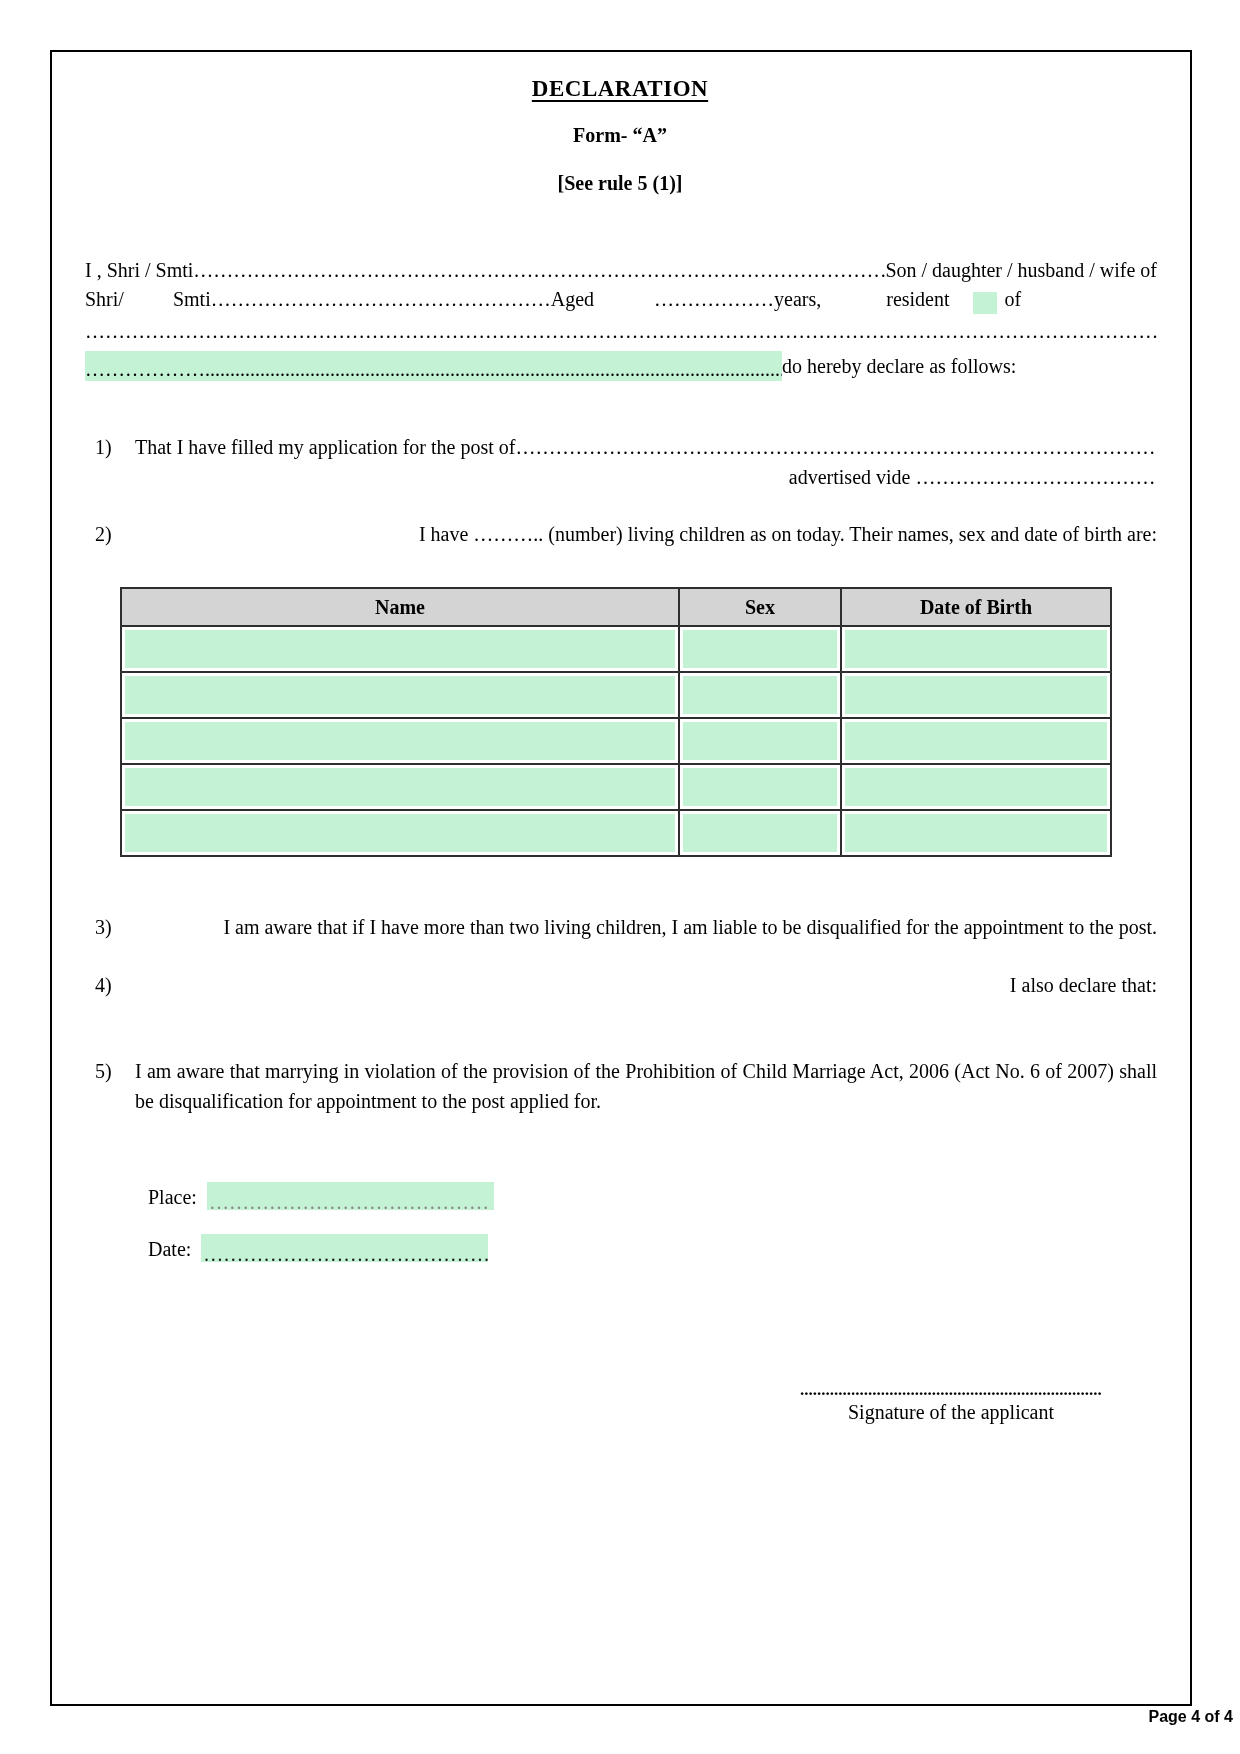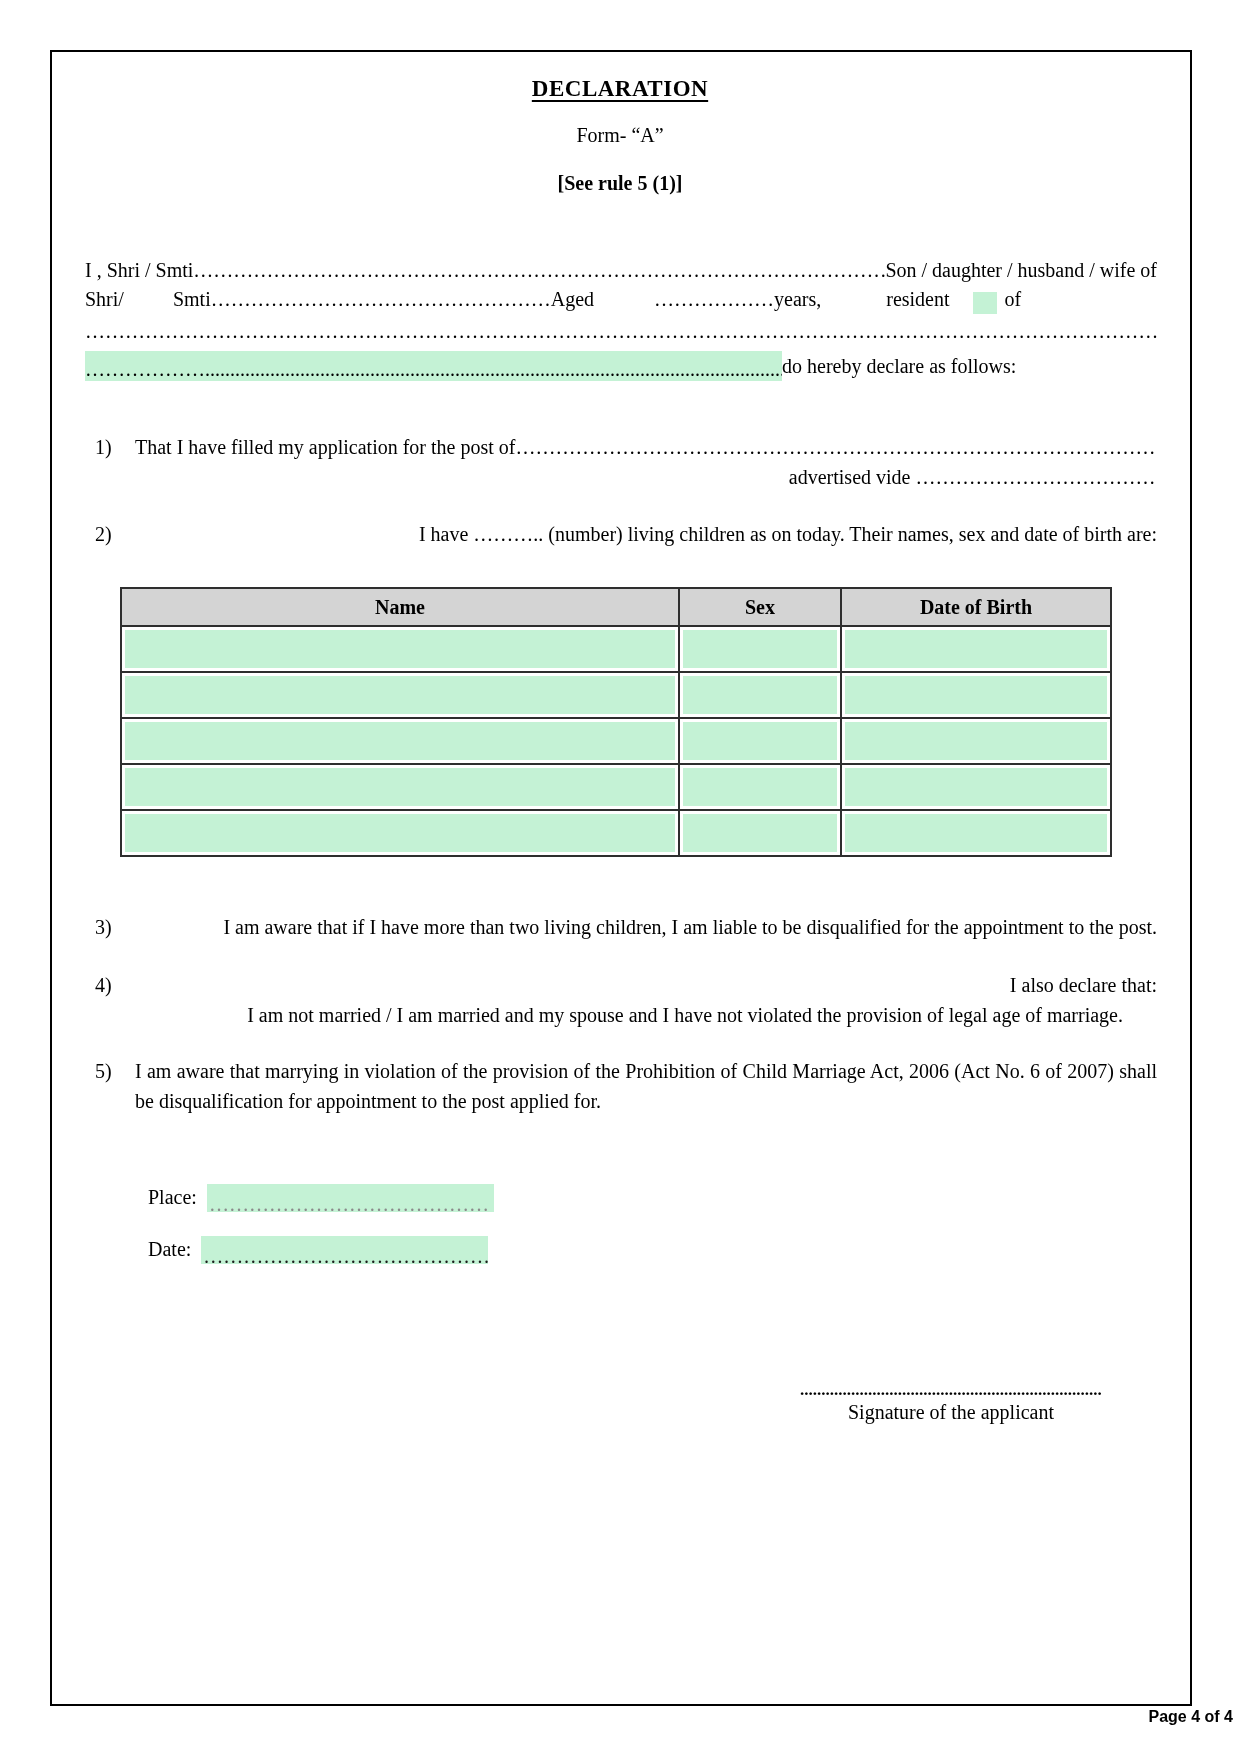--- a/index.html
+++ b/index.html
@@ -7,21 +7,21 @@
     position:relative;width:1240px;height:1754px;background:#ffffff;
     font-family:"Liberation Serif","DejaVu Serif",serif;color:#000;overflow:hidden;padding-left:45px;
   }
   .border-box{
     position:absolute;left:50px;top:50px;width:1138px;height:1652px;
     border:2px solid #000;background:transparent;
   }
   .centered{position:absolute;left:0;width:1240px;text-align:center;}
   .title{top:76px;font-size:23px;font-weight:bold;letter-spacing:.5px;}
   .title span{text-decoration:underline;text-underline-offset:4px;}
-  .form-a{top:124px;font-size:20px;font-weight:normal;}
+  .form-a{top:124px;font-size:20px;font-weight:bold;}
   .see-rule{top:172px;font-size:20px;font-weight:bold;}
 
   .intro{position:absolute;left:85px;top:256px;width:1072px;font-size:20px;line-height:29px;}
   .intro .l1{display:flex;white-space:nowrap;}
   .intro .l1 .dotfill{flex:1;overflow:hidden;white-space:nowrap;}
   .intro .l2{display:flex;white-space:nowrap;align-items:flex-end;}
   .l2 .g1{margin-left:49px;}
   .l2 .g2{margin-left:60px;}
   .l2 .g3{margin-left:65px;}
   .hl-chip{display:inline-block;width:24px;height:22px;background:var(--hl);margin-left:23px;margin-right:8px;}
@@ -49,21 +49,21 @@
   }
   table.children,table.children td,table.children th{border:2px solid #2e2e2e;}
   table.children{border-color:#111;}
   table.children th{
     height:36px;background:var(--hdrbg);font-size:20px;font-weight:bold;
     font-family:"Liberation Serif","DejaVu Serif",serif;padding:0;
   }
   table.children td{height:44px;padding:0;background:#fff;}
   table.children td .fill{margin:3px;height:38px;background:var(--hl);}
 
-  .field-row{position:absolute;left:148px;font-size:20px;display:flex;align-items:flex-end;}
+  .field-row{position:absolute;left:148px;font-size:20px;display:flex;align-items:flex-start;}
   .pl-row{top:1182px;}
   .dt-row{top:1234px;}
   .field-row .lbl{margin-right:10px;line-height:30px;}
   .hl-field{position:relative;display:inline-block;width:287px;height:28px;background:var(--hl);overflow:hidden;}
   .hl-field .dots{position:absolute;left:2px;bottom:-4px;white-space:nowrap;font-size:20px;}
   .pl-row .dots{color:#8a8a8a;}
   .dt-row .dots{color:#1c1c1c;}
 
   .signature{position:absolute;left:800px;top:1384px;width:302px;text-align:center;}
   .signature .sig-dots{height:13px;overflow:hidden;line-height:11px;font-size:17px;letter-spacing:0px;white-space:nowrap;font-weight:bold;}
@@ -197,21 +197,20 @@
 
   <div class="item i3">
     <span class="num">3)</span>
     <div class="body">I am aware that if I have more than two living children, I am liable to be disqualified for the appointment to the post.</div>
   </div>
 
   <div class="item i4">
     <span class="num">4)</span>
     <div class="body">
       <div>I also declare that:</div>
-      <div class="sub">I am not married / I am married and my spouse and I have not violated the provision of legal age of marriage.</div>
     </div>
   </div>
 
   <div class="item i5">
     <span class="num">5)</span>
     <div class="body">I am aware that marrying in violation of the provision of the Prohibition of Child Marriage Act, 2006 (Act No. 6 of 2007) shall be disqualification for appointment to the post applied for.</div>
   </div>
 
   <div class="field-row pl-row">
     <span class="lbl">Place:</span>

